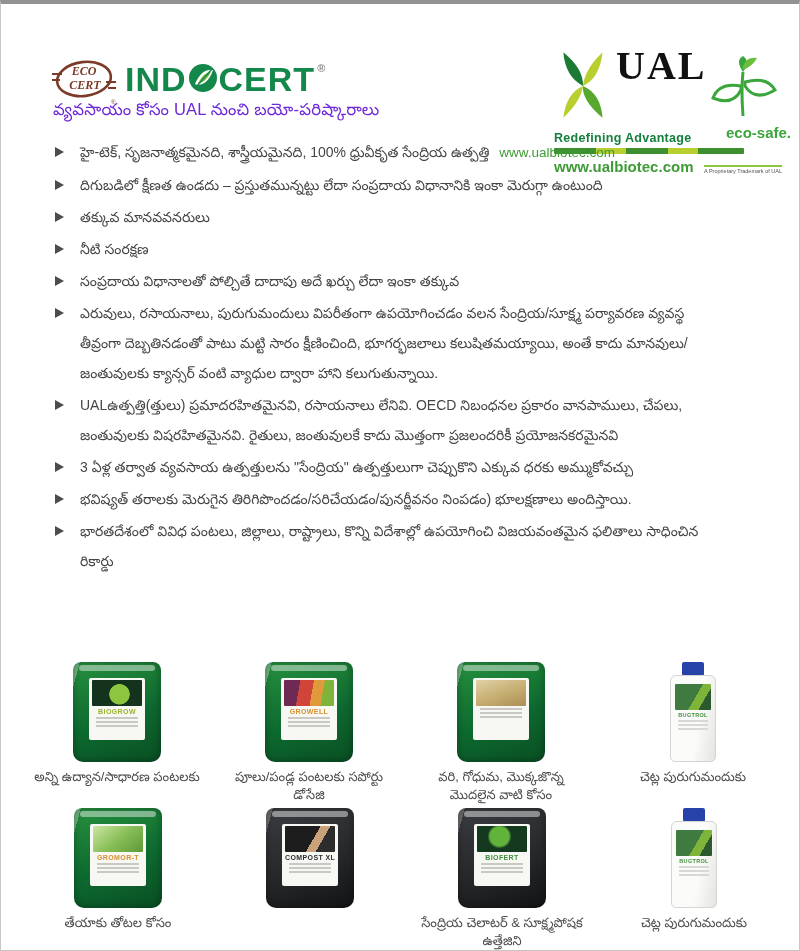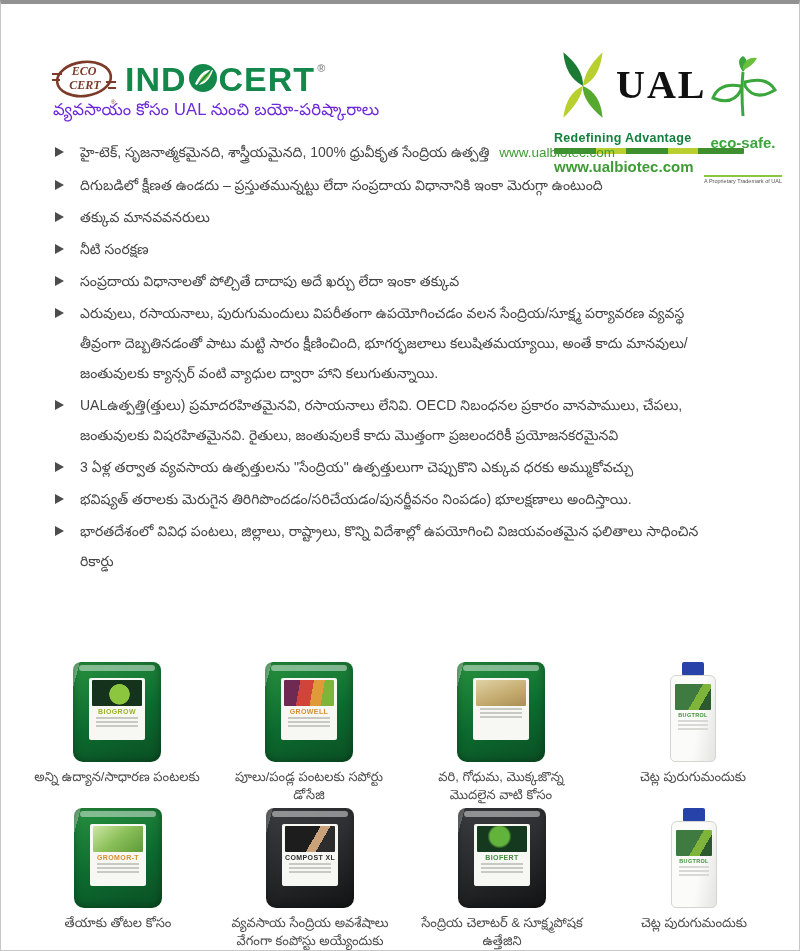--- a/index.html
+++ b/index.html
@@ -17,35 +17,35 @@
   .indocert {
     position:absolute; left:124px; top:56px;
     font-family:"Liberation Sans", sans-serif; font-weight:bold;
     font-size:34px; letter-spacing:1px; color:var(--indocert-green,#14874b);
     display:flex; align-items:center;
   }
   .indocert sup { font-size:11px; color:#8a8a8a; margin-left:2px; top:-12px; position:relative; }
   .indocert .leafo { margin:0 1px; position:relative; top:2px; }
 
   .ual-group { position:absolute; left:553px; top:44px; width:190px; }
-  .ual-row { display:flex; align-items:center; }
+  .ual-row { display:flex; align-items:flex-start; }
   .ual-name {
     font-weight:bold; font-size:40px; color:var(--ual-black,#111);
     letter-spacing:2px; line-height:0.9; margin-left:6px;
     font-family:"Liberation Serif", serif;
   }
   .ual-tagline { font-weight:bold; font-size:12.5px; color:#15803d; margin-top:9px; letter-spacing:0.3px; }
   .ual-stripe {
     height:6px; margin-top:3px; border-radius:1px;
     background:linear-gradient(90deg,#3d8f2f 0 22%, #b8cf2f 22% 38%, #3d8f2f 38% 60%, #b8cf2f 60% 76%, #3d8f2f 76% 100%);
   }
   .ual-url { margin-top:4px; font-size:15px; font-weight:bold; color:var(--link-green,#3f9b35); cursor:pointer; }
 
   .ecosafe-group { position:absolute; left:694px; top:52px; width:96px; text-align:center; }
-  .ecosafe-name { font-size:15px; font-weight:bold; color:var(--ecosafe-green,#3aa63c); margin-top:12px; }
+  .ecosafe-name { font-size:15px; font-weight:bold; color:var(--ecosafe-green,#3aa63c); margin-top:2px;text-align:right; }
   .ecosafe-tag { font-size:5.5px; color:#555; margin-top:1px; border-top:2px solid #8cc63f; padding-top:1px; display:inline-block; }
 
   
   .heading { position:absolute; left:52px; top:96px; font-size:16.5px; color:#6d28d9; letter-spacing:0.2px; }
   ul.bullets { position:absolute; left:52px; top:133px; width:690px; list-style:none; }
   ul.bullets li {
     position:relative; padding-left:27px; font-size:14px;
     line-height:30px; margin-bottom:2px; color:#454545; max-width:672px;
   }
   ul.bullets li::before {
@@ -255,21 +255,20 @@
         <div class="plabel">
             <div class="photo photo-compost"></div>
           <div class="pname dark">COMPOST XL</div>
           <div class="plines">
               <i></i>
               <i></i>
               <i></i>
             </div>
           </div>
       </div>
-      <div class="prod-caption">వ్యవసాయ సేంద్రియ అవశేషాలు వేగంగా కంపోస్టు అయ్యేందుకు</div>
     </div>
     <div class="prod-cell">
       <div class="pouch black">
         <div class="plabel">
             <div class="photo photo-plant"></div>
           <div class="pname green">BIOFERT</div>
           <div class="plines">
               <i></i>
               <i></i>
               <i></i>

